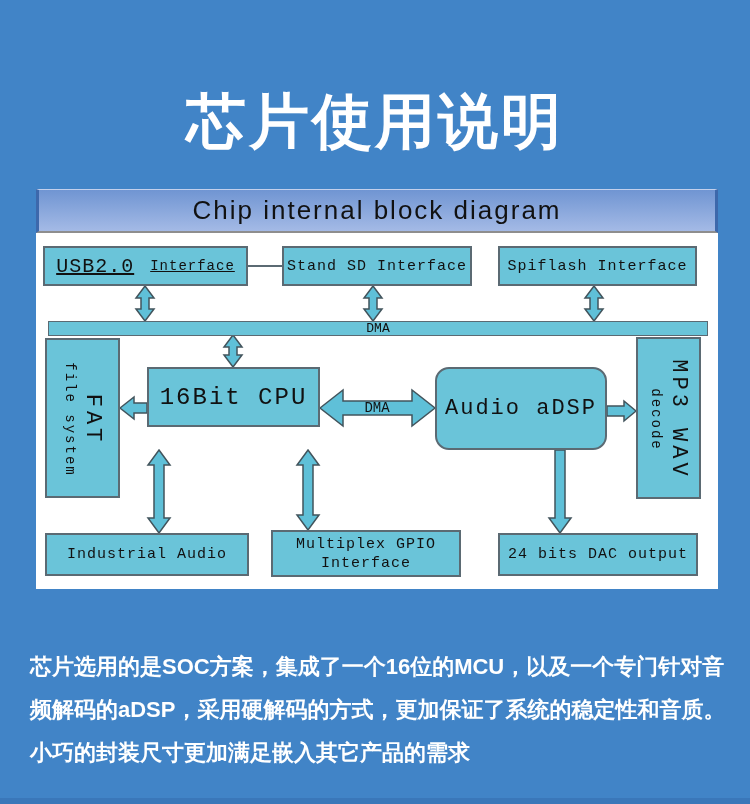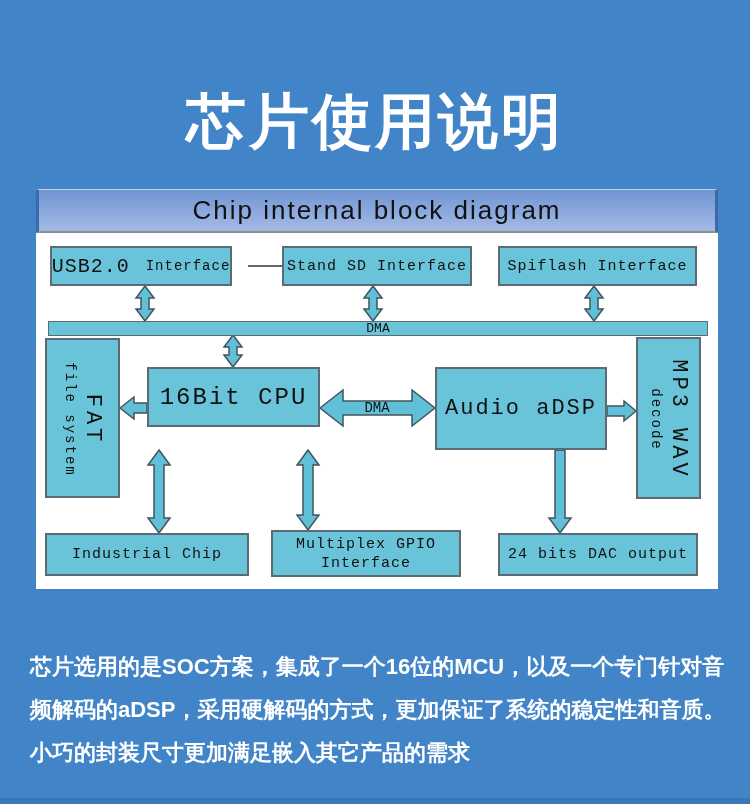--- a/index.html
+++ b/index.html
@@ -25,32 +25,32 @@
     font-size:26px;letter-spacing:2px;text-align:center;line-height:41px;
     white-space:nowrap;
   }
   .dbox{
     position:absolute;box-sizing:border-box;
     background:#6ac4d9;border:2px solid #5b6a73;
     color:#111;font-family:"Liberation Mono","DejaVu Sans Mono",monospace;
     display:flex;align-items:center;justify-content:center;
     text-align:center;letter-spacing:1px;
   }
-  .box-usb{left:14px;top:57px;width:182px;height:40px;}
+  .box-usb{left:7px;top:57px;width:205px;height:40px;text-decoration:underline;}
   .box-usb .big{font-size:20px;}
   .box-usb .small{font-size:14px;margin-left:16px;}
   .box-sd{left:246px;top:57px;width:190px;height:40px;font-size:15px;}
   .box-spi{left:462px;top:57px;width:199px;height:40px;font-size:15px;}
   .dma-bar{
     left:12px;top:132px;width:660px;height:15px;border-width:1px;
     font-size:13px;letter-spacing:0;
   }
   .box-fat{left:9px;top:149px;width:75px;height:160px;}
   .box-cpu{left:111px;top:178px;width:173px;height:60px;font-size:24px;letter-spacing:2px;}
-  .box-adsp{left:399px;top:178px;width:172px;height:83px;font-size:22px;letter-spacing:2px;}
+  .box-adsp{left:399px;top:178px;width:172px;height:83px;font-size:22px;letter-spacing:2px;border-radius:14px;}
   .box-mp3{left:600px;top:148px;width:65px;height:162px;}
   .box-uart{left:9px;top:344px;width:204px;height:43px;font-size:15px;}
   .box-gpio{left:235px;top:341px;width:190px;height:47px;font-size:15px;line-height:19px;padding:0 14px;text-align:center;}
   .box-dac{left:462px;top:344px;width:200px;height:43px;font-size:15px;}
   
   .rot{
     position:absolute;transform:rotate(90deg);
     display:flex;flex-direction:column;align-items:center;justify-content:center;
     text-align:center;
   }
@@ -119,21 +119,21 @@
 
     <div class="dbox box-adsp">Audio aDSP</div>
 
     <div class="dbox box-mp3">
       <div class="rot">
         <div class="big">MP3 WAV</div>
         <div class="small">decode</div>
       </div>
     </div>
 
-    <div class="dbox box-uart">Industrial Chip</div>
+    <div class="dbox box-uart">Industrial Audio</div>
     <div class="dbox box-gpio">Multiplex GPIO Interface</div>
     <div class="dbox box-dac">24 bits DAC output</div>
 
   </div>
 
   <div class="desc">
     <div>芯片选用的是SOC方案，集成了一个16位的MCU，以及一个专门针对音</div>
     <div>频解码的aDSP，采用硬解码的方式，更加保证了系统的稳定性和音质。</div>
     <div>小巧的封装尺寸更加满足嵌入其它产品的需求</div>
   </div>

